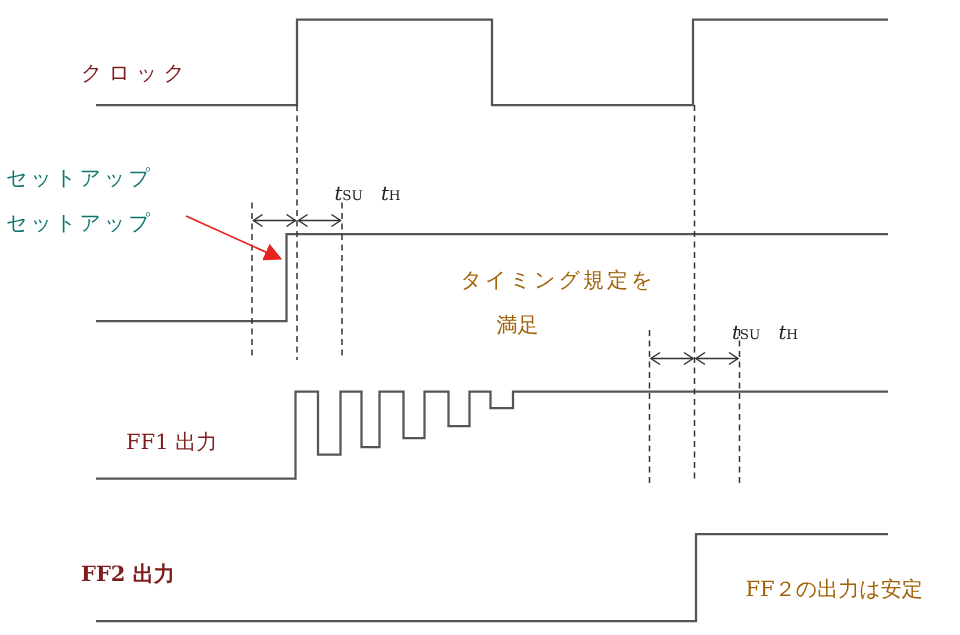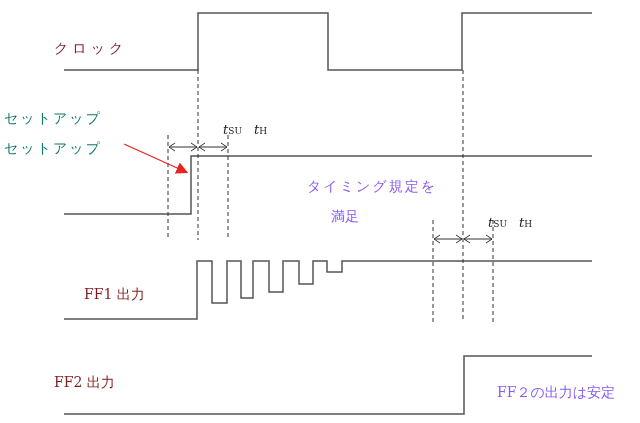--- a/index.html
+++ b/index.html
@@ -1,20 +1,20 @@
 <!DOCTYPE html>
 <html><head>
 <meta charset="utf-8">
 <style>
   html,body{margin:0;padding:0;background:#ffffff;}
   body{width:640px;height:423px;position:relative;overflow:hidden;font-family:"DejaVu Serif",serif;}
   svg{position:absolute;left:0;top:0;}
   .lbl{position:absolute;font-family:"DejaVu Serif",serif;font-size:14px;color:#7f1d1d;white-space:nowrap;}
   .red{color:#0f766e;letter-spacing:2px;}
-  .blue{color:#8b5cf6;}
+  .blue{color:#a16207;}
   .tsub{position:absolute;font-family:"DejaVu Serif",serif;font-size:13px;color:#222;font-style:italic;white-space:nowrap;margin-left:48px;}
   .tsub span{font-style:normal;font-size:9px;}
 </style>
 </head>
 <body>
 
 <svg width="640" height="423">
   <defs>
     <marker id="arrowRed" markerWidth="10" markerHeight="10" refX="8" refY="5" orient="auto">
       <path d="M0,0 L10,5 L0,10 z" fill="#e8231f"></path>
@@ -57,21 +57,21 @@
     <line x1="464" y1="239" x2="492" y2="239"></line>
     <polyline points="470,235 464,239 470,243"></polyline>
     <polyline points="486,235 492,239 486,243"></polyline>
   </g>
 
   <line x1="124" y1="144" x2="186" y2="172" stroke="#e8231f" stroke-width="1.2" marker-end="url(#arrowRed)"></line>
 </svg>
 
 <div class="lbl" style="left:54px;top:40px;letter-spacing:4px;">クロック</div>
 <div class="lbl" style="left:54px;top:286px;margin-left:30px;">FF1 出力</div>
-<div class="lbl" style="left:54px;top:374px;">FF2 出力</div>
+<div class="lbl" style="left:54px;top:374px;font-weight:bold;">FF2 出力</div>
 
 <div class="lbl red" style="left:4px;top:110px;">セットアップ</div>
 <div class="lbl red" style="left:4px;top:140px;">セットアップ</div>
 
 <div class="lbl blue" style="left:307px;top:178px;letter-spacing:2px;">タイミング規定を</div>
 <div class="lbl blue" style="left:307px;top:208px;margin-left:24px;">満足</div>
 <div class="lbl blue" style="left:497px;top:384px;">FF２の出力は安定</div>
 
 <div class="tsub" style="left:175px;top:122px;"><span style="font-style:italic;font-size:13px;">t</span><span>SU</span></div>
 <div class="tsub" style="left:206px;top:122px;"><span style="font-style:italic;font-size:13px;">t</span><span>H</span></div>

